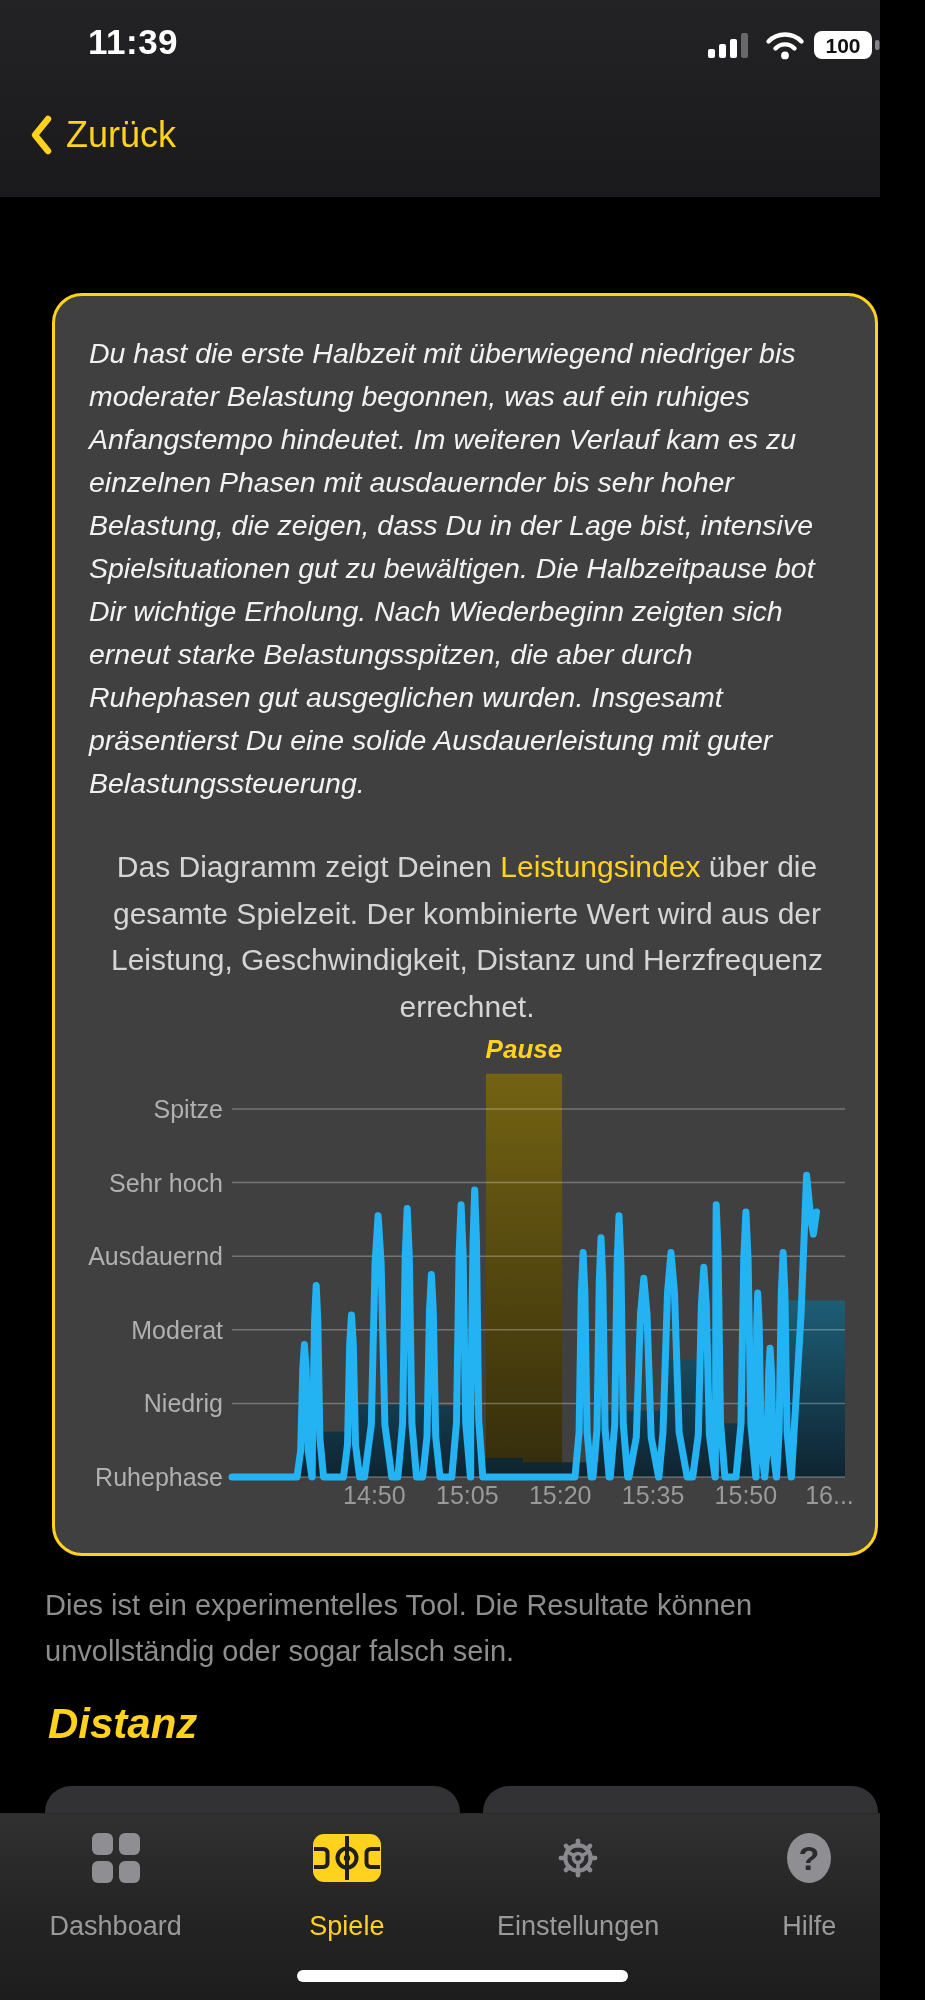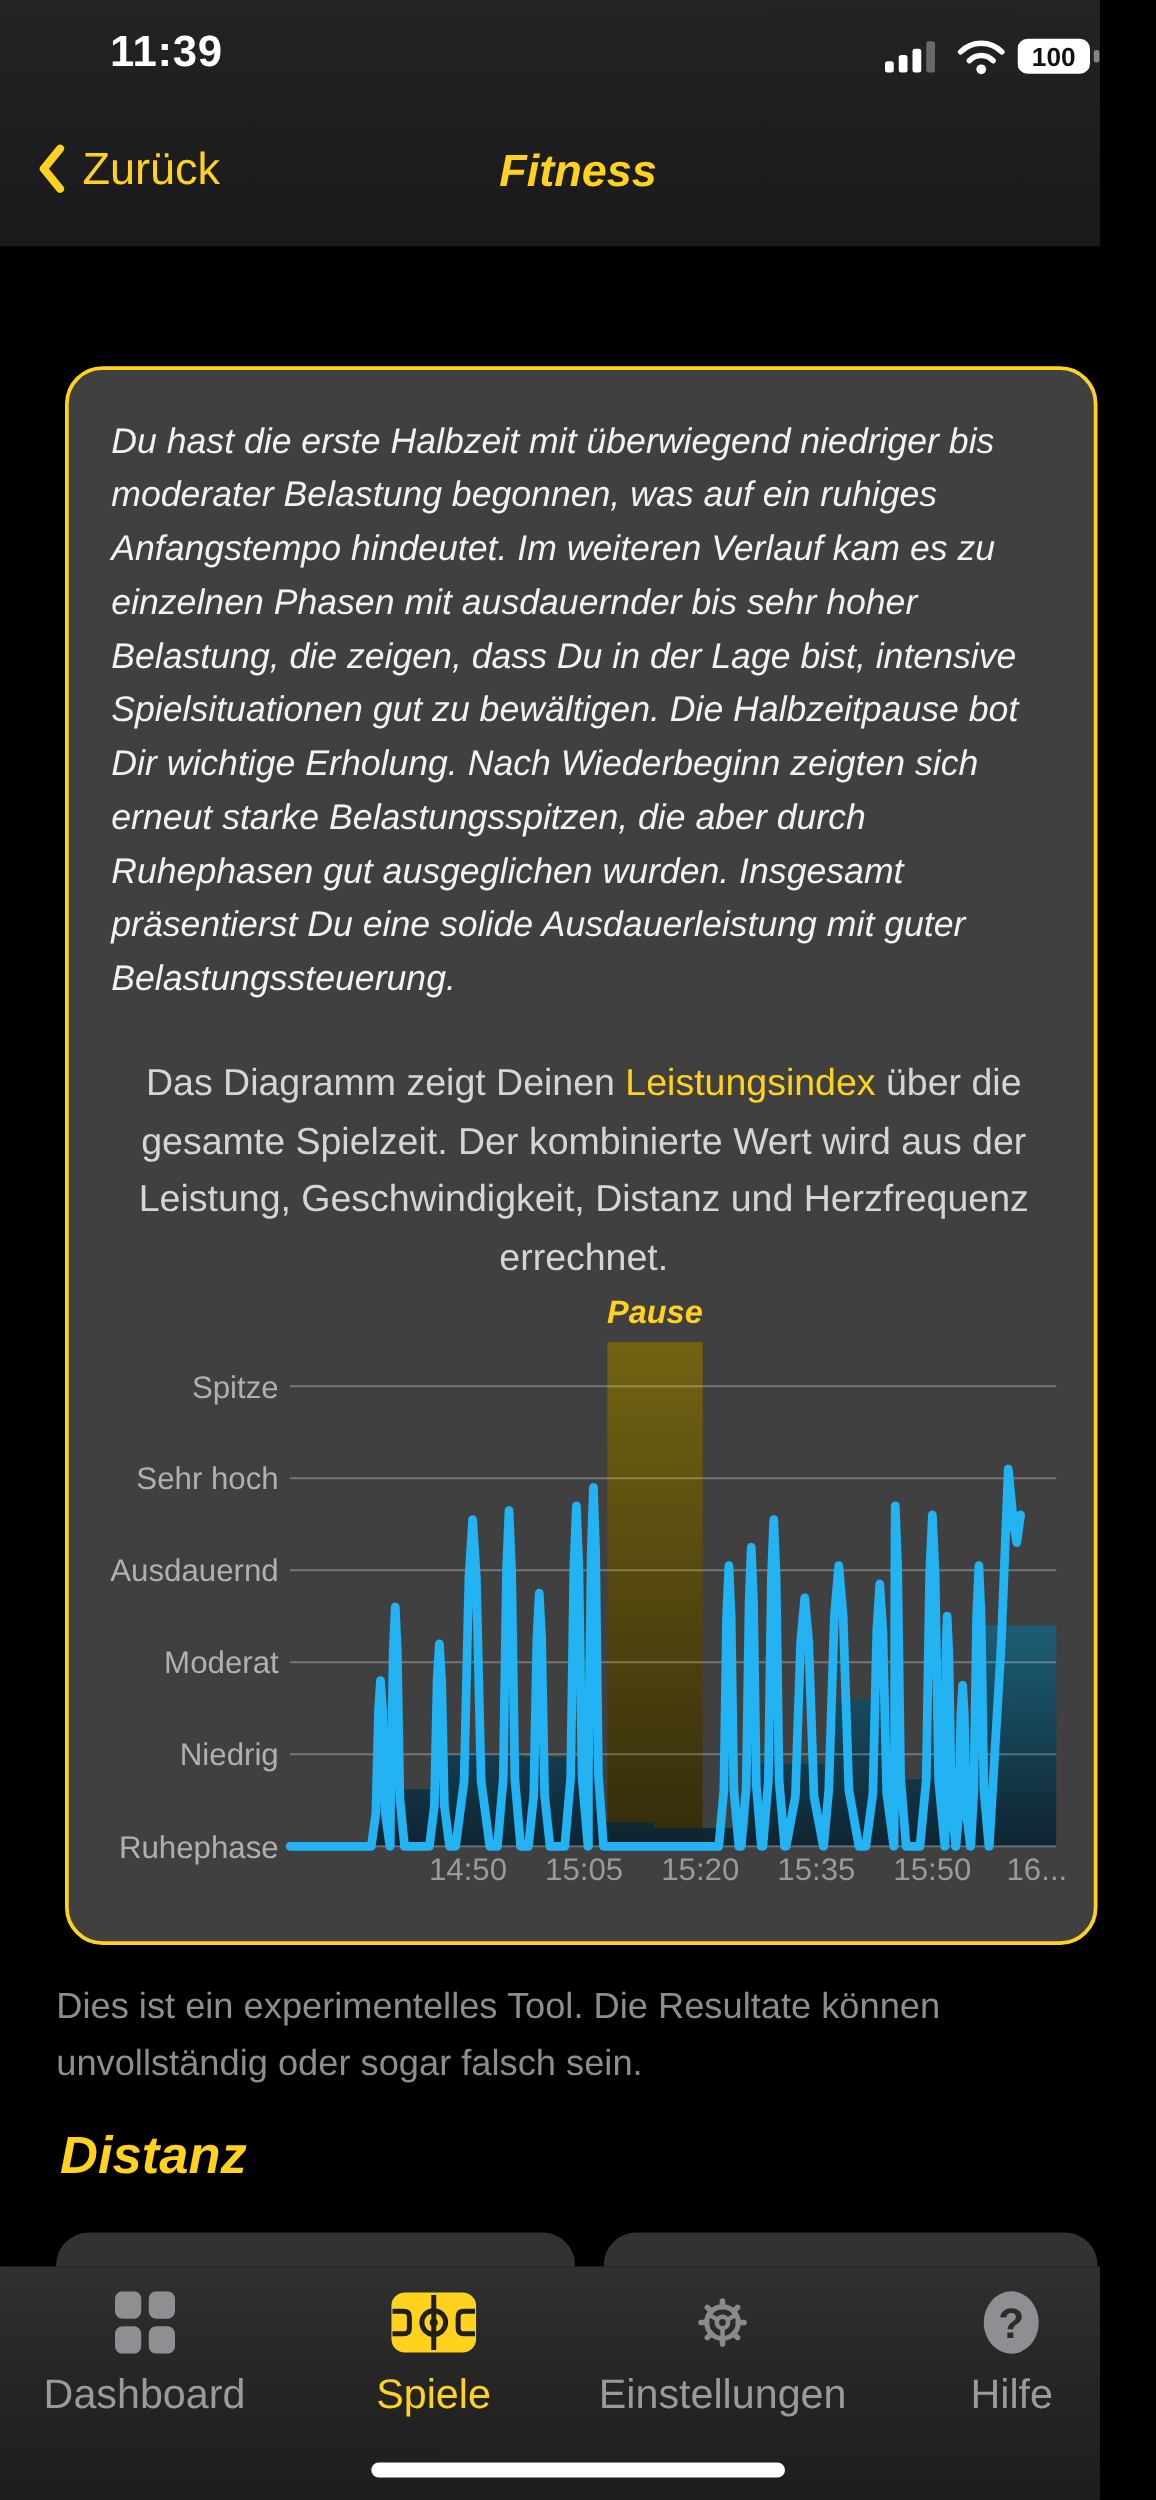--- a/index.html
+++ b/index.html
@@ -37,21 +37,21 @@
   
   .card{position:absolute;top:1786px;height:70px;border-radius:26px;background:#323234;}
   #card-left{left:45px;width:415px;}
   #card-right{left:483px;width:395px;}
   
   #tabbar{position:absolute;left:0;top:1813px;width:925px;height:187px;z-index:5;
           background:linear-gradient(180deg,#303031 0%,#242425 55%,#1d1d1e 100%);
           border-top:1px solid rgba(255,255,255,.05);display:flex;}
   .tab-item{flex:1;display:flex;flex-direction:column;align-items:center;cursor:pointer;}
   .tab-icon{height:52px;margin-top:18px;display:flex;align-items:center;justify-content:center;}
-  .tab-label{margin-top:12px;font-size:33px;color:#9a9a9a;}
+  .tab-label{margin-top:27px;font-size:27px;color:#9a9a9a;}
   .tab-item.active .tab-label{color:var(--accent);}
   #home-indicator{position:absolute;left:297px;top:1970px;width:331px;height:12px;
                   border-radius:7px;background:#fff;z-index:6;}
 </style>
 </head>
 <body>
 
 <div id="screen">
 
   <div id="header">
@@ -75,21 +75,20 @@
       <text x="29" y="22.5" text-anchor="middle" font-size="21" font-weight="700" fill="#111">100</text>
       <rect x="61" y="10" width="4.5" height="10" rx="2" fill="rgba(255,255,255,0.45)"></rect>
     </svg>
 
     <div id="nav-back">
       <svg width="26" height="42" viewBox="0 0 26 42">
         <path d="M20 5 L7 21 L20 37" fill="none" stroke="#FFD21E" stroke-width="6.5" stroke-linecap="round" stroke-linejoin="round"></path>
       </svg>
       <span id="nav-back-label">Zurück</span>
     </div>
-    <div id="nav-title">Fitness</div>
   </div>
 
 
   <div id="analysis-box">
     <div id="analysis-text">Du hast die erste Halbzeit mit überwiegend niedriger bis moderater Belastung begonnen, was auf ein ruhiges Anfangstempo hindeutet. Im weiteren Verlauf kam es zu einzelnen Phasen mit ausdauernder bis sehr hoher Belastung, die zeigen, dass Du in der Lage bist, intensive Spielsituationen gut zu bewältigen. Die Halbzeitpause bot Dir wichtige Erholung. Nach Wiederbeginn zeigten sich erneut starke Belastungsspitzen, die aber durch Ruhephasen gut ausgeglichen wurden. Insgesamt präsentierst Du eine solide Ausdauerleistung mit guter Belastungssteuerung.</div>
     <div id="diagram-text"><span>Das Diagramm zeigt Deinen </span><span class="hl">Leistungsindex</span><span> über die gesamte Spielzeit. Der kombinierte Wert wird aus der Leistung, Geschwindigkeit, Distanz und Herzfrequenz errechnet.</span></div>
   </div>
 
   <div id="chart-wrap">
     <svg id="chart-svg" viewBox="0 0 844 500">

